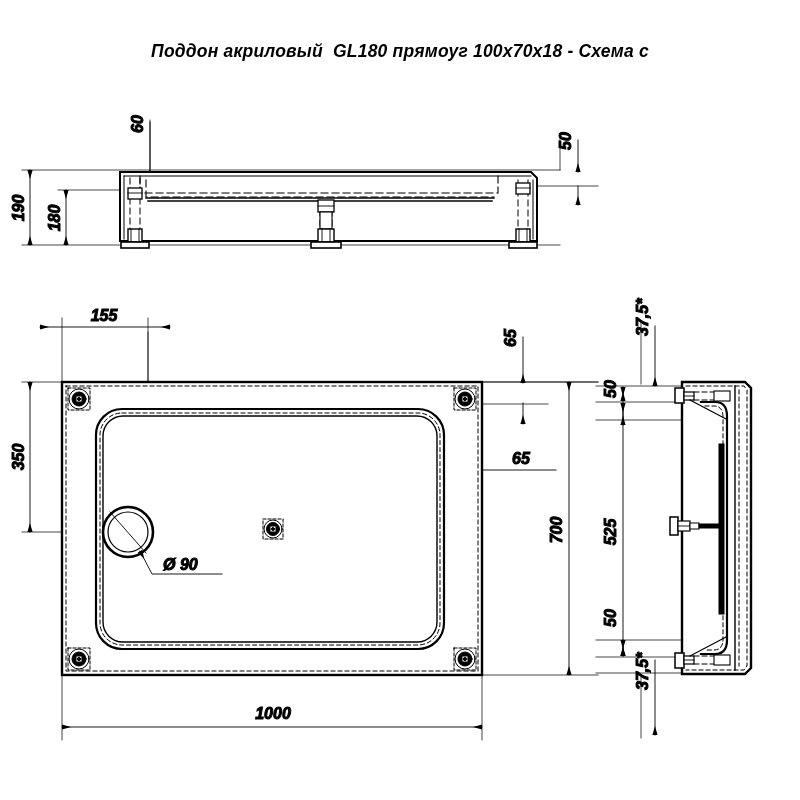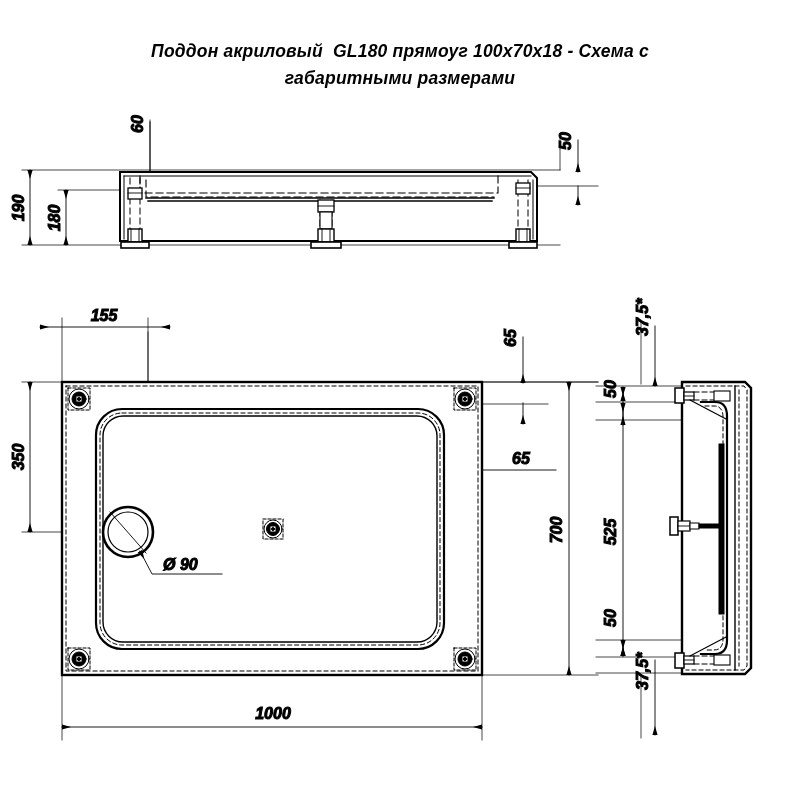--- a/index.html
+++ b/index.html
@@ -24,21 +24,20 @@
   text.dim{
     font-family:"Liberation Sans","DejaVu Sans",sans-serif;
     font-style:italic;font-weight:600;font-size:16px;fill:#000;
   }
 </style>
 </head>
 <body>
 
 <div class="title-wrap">
   <div class="title-line l1">Поддон акриловый  GL180 прямоуг 100x70x18 - Схема с</div>
-  <div class="title-line l2">габаритными размерами</div>
 </div>
 
 <svg id="sheet" viewBox="0 0 800 800">
   <defs>
     <marker id="ar" markerWidth="9" markerHeight="7" refX="9" refY="3.5" orient="auto" markerUnits="userSpaceOnUse">
       <path d="M0,3.5 L9,0.9 L9,6.1 Z" fill="#000"></path>
     </marker>
     <marker id="arS" markerWidth="9" markerHeight="7" refX="0" refY="3.5" orient="auto" markerUnits="userSpaceOnUse">
       <path d="M9,3.5 L0,0.9 L0,6.1 Z" fill="#000"></path>
     </marker>

